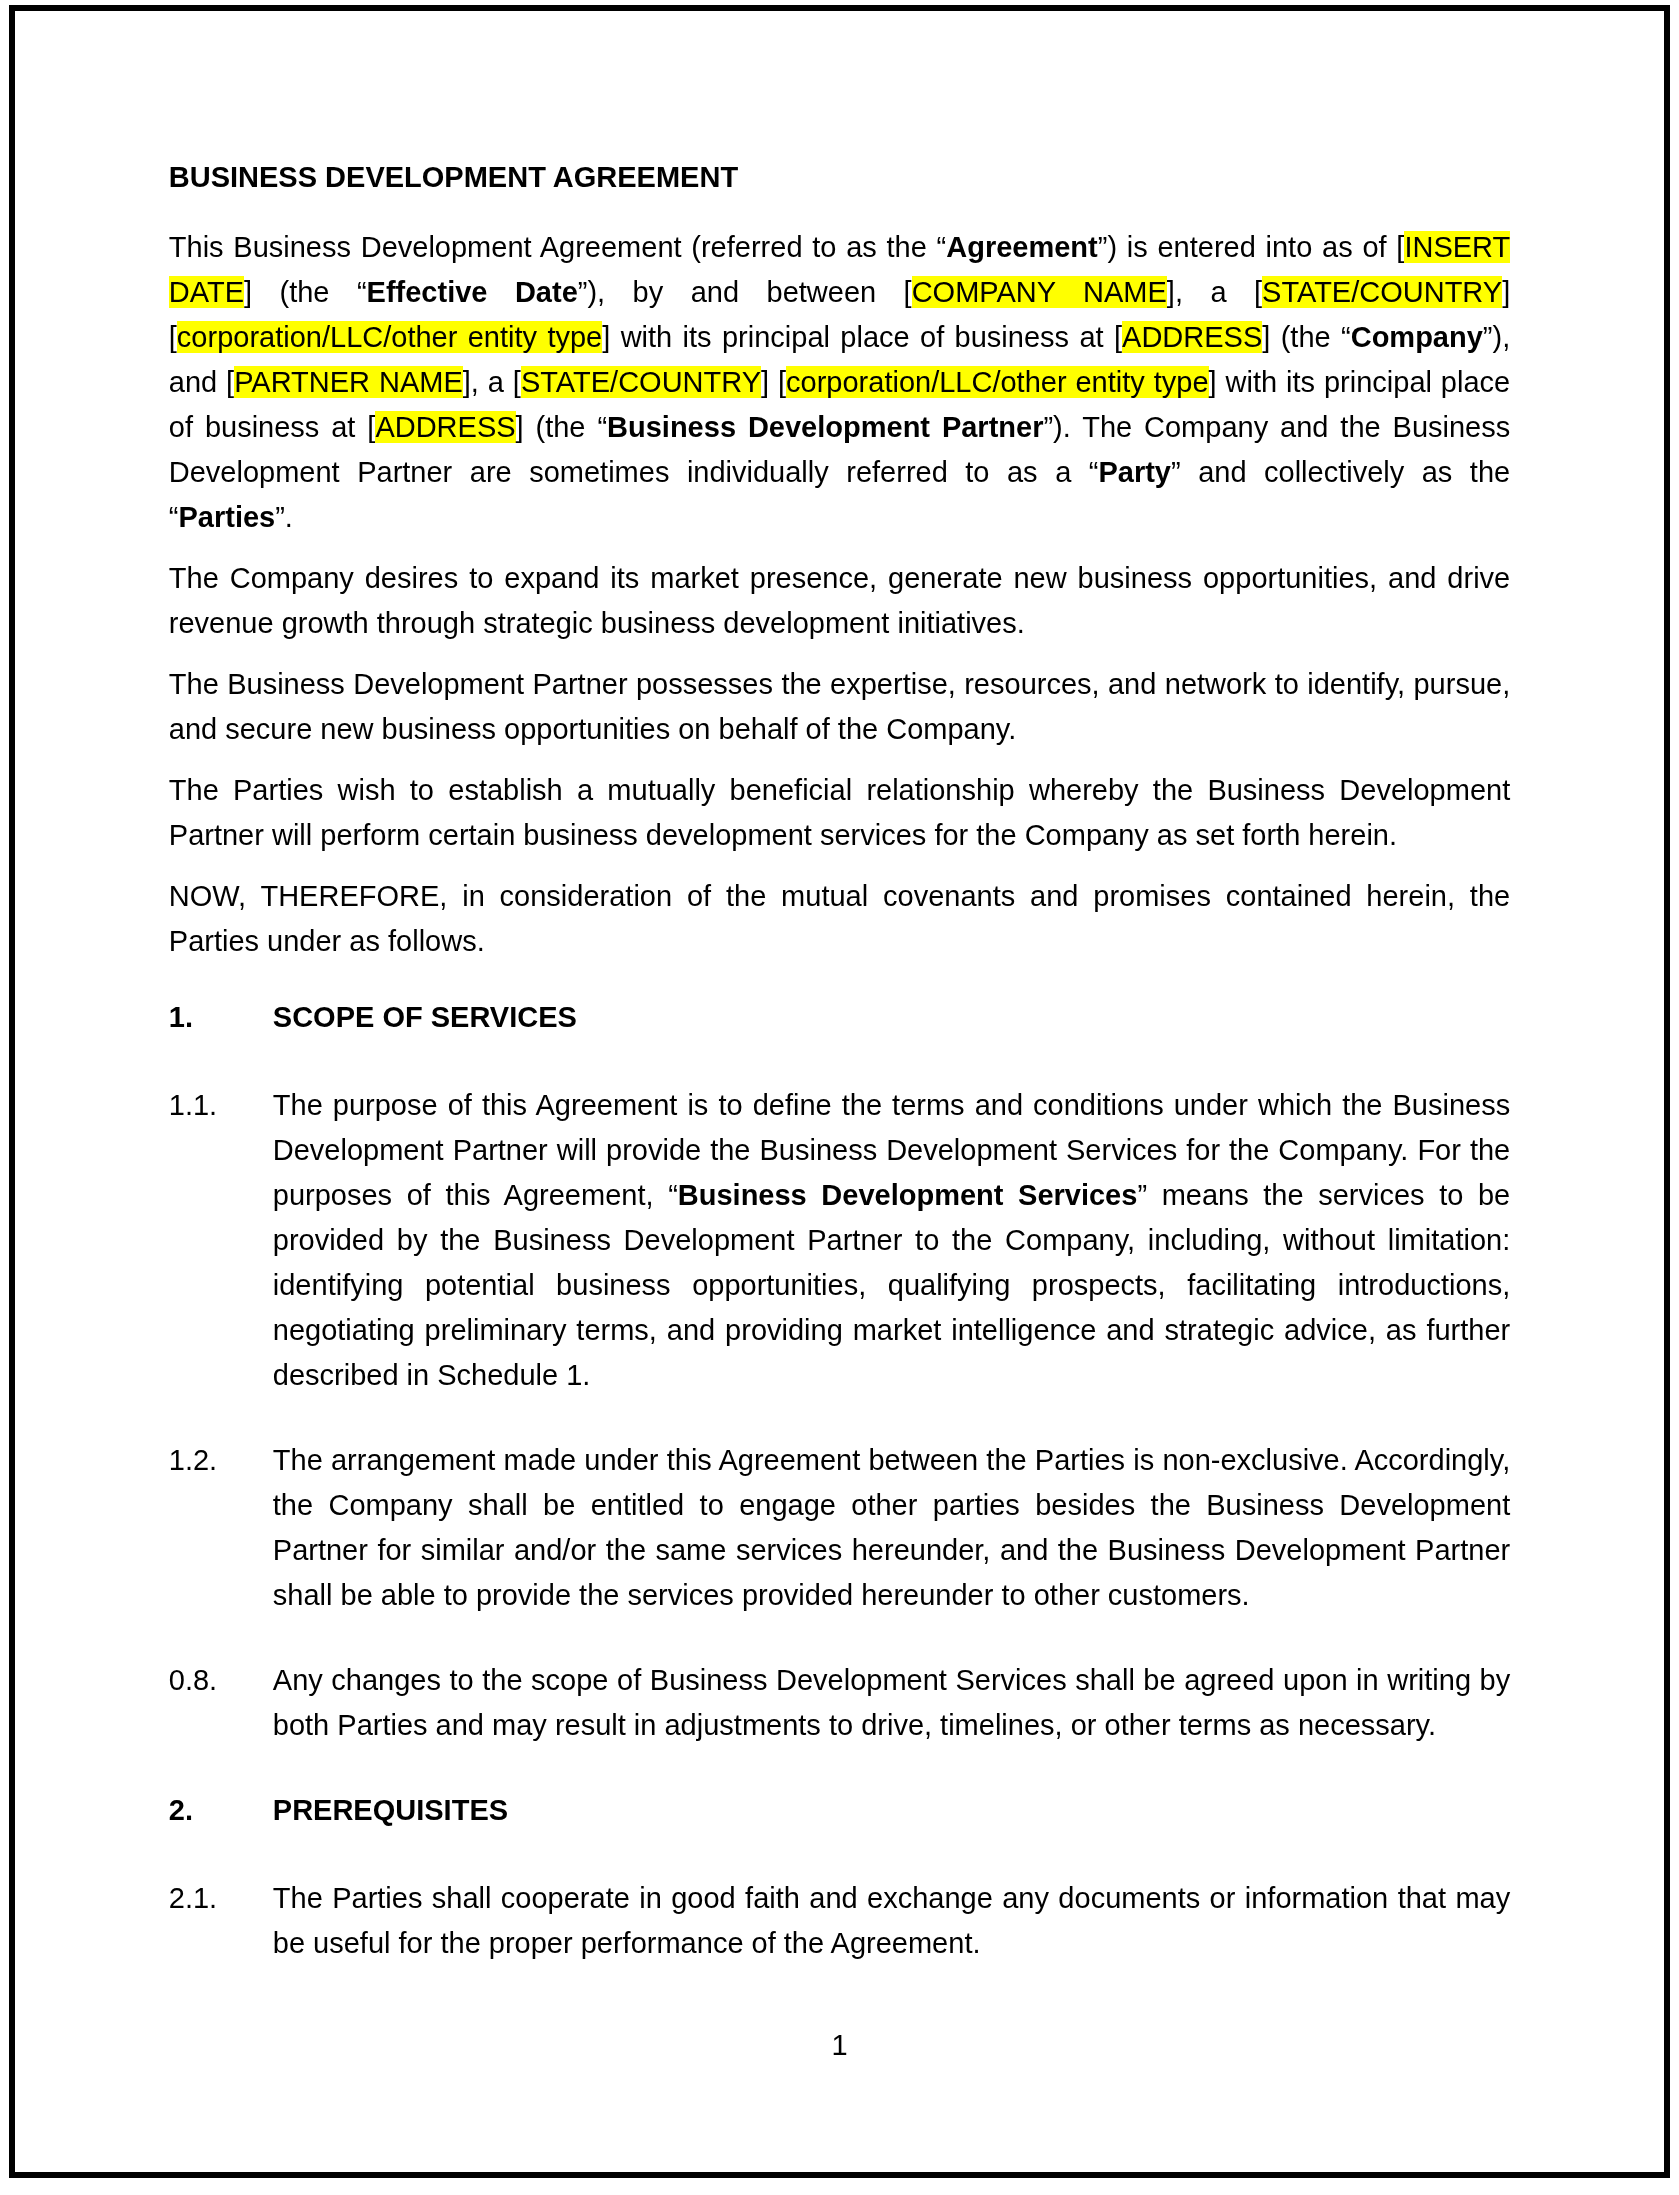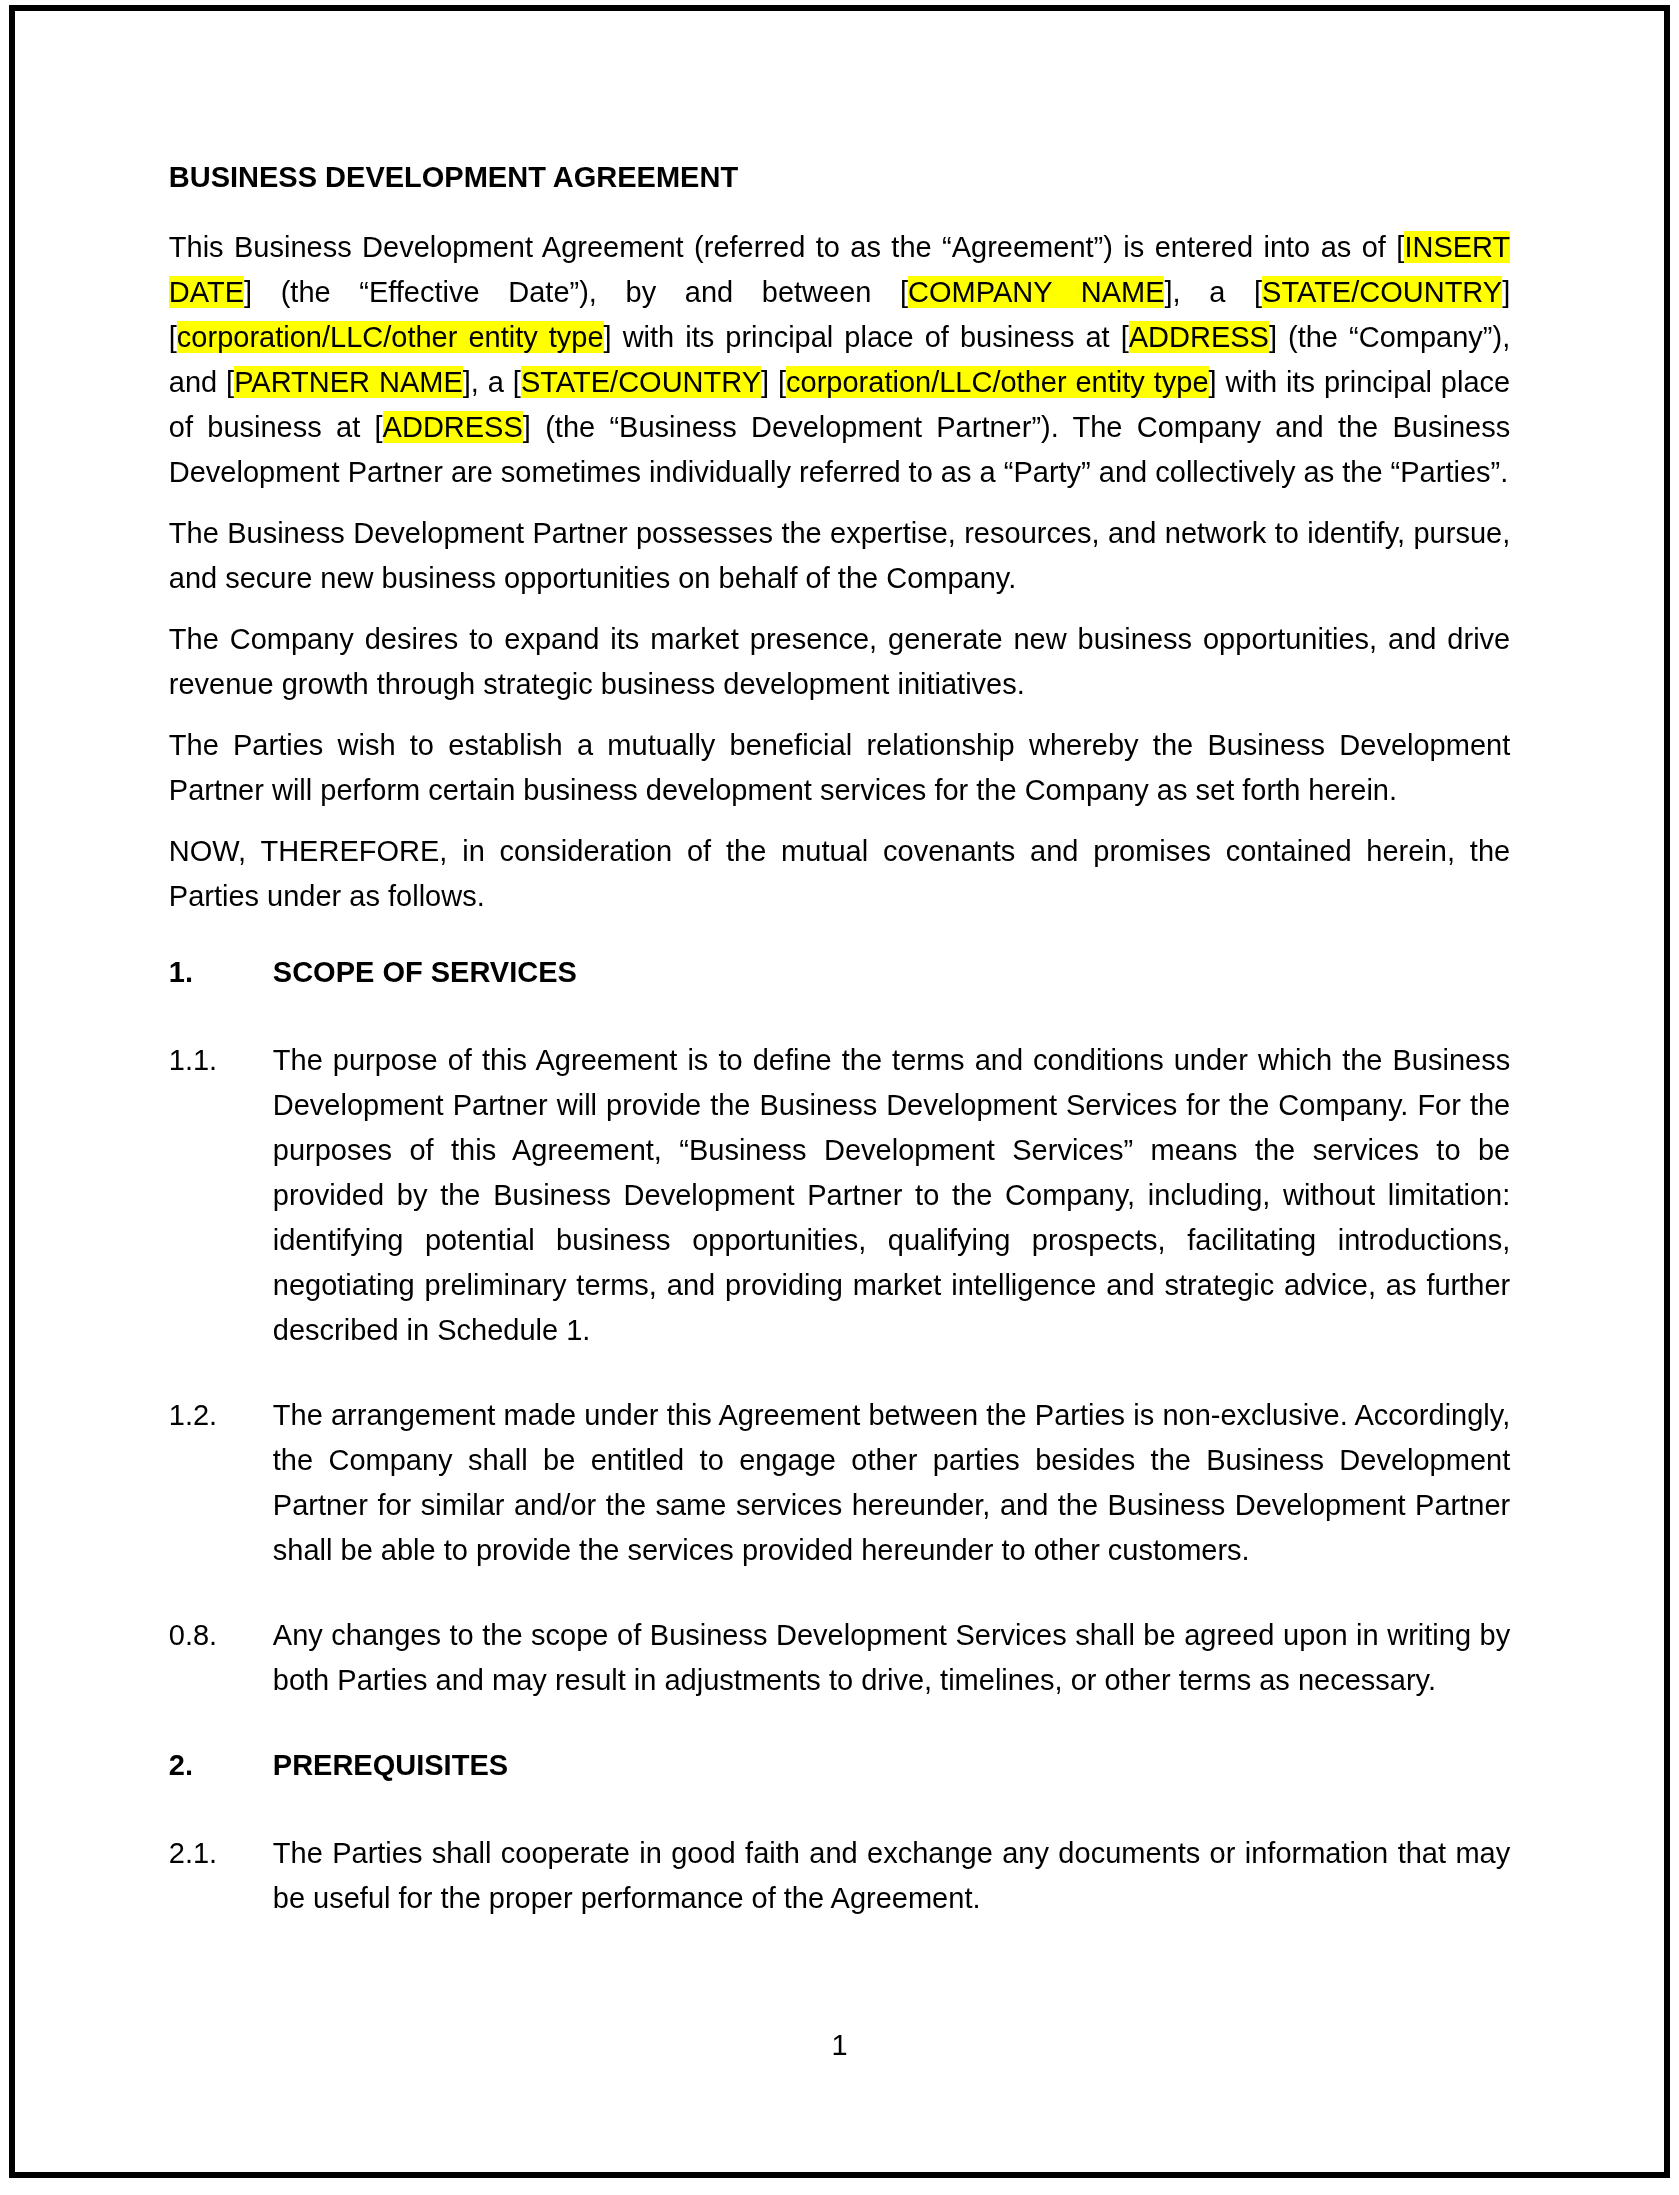--- a/index.html
+++ b/index.html
@@ -40,42 +40,42 @@
     margin-bottom: 43px;
   }
   .item {
     display: flex;
     margin-bottom: 40px;
   }
   .num-col { flex: 0 0 104px; width: 104px; }
   .head-col { flex: 1; }
   .content-col { flex: 1; text-align: justify; }
   .hl { background: #ffff00; }
-  .b { font-weight: 400; }
+  .b { font-weight: 700; }
   .footer {
     position: absolute;
     left: 0; right: 0;
     bottom: 104px;
     text-align: center;
     font-size: 29px;
     line-height: 45px;
   }
 </style>
 </head>
 <body>
 
 <div class="page">
   <div class="frame">
     <div class="content">
 
       <h1 class="title">BUSINESS DEVELOPMENT AGREEMENT</h1>
 
       <p class="para"><span>This Business Development Agreement (referred to as the “</span><span class="b">Agreement</span><span>”) is entered into as of [</span><span class="hl">INSERT DATE</span><span>] (the “</span><span class="b">Effective Date</span><span>”), by and between [</span><span class="hl">COMPANY NAME</span><span>], a [</span><span class="hl">STATE/COUNTRY</span><span>] [</span><span class="hl">corporation/LLC/other entity type</span><span>] with its principal place of business at [</span><span class="hl">ADDRESS</span><span>] (the “</span><span class="b">Company</span><span>”), and [</span><span class="hl">PARTNER NAME</span><span>], a [</span><span class="hl">STATE/COUNTRY</span><span>] [</span><span class="hl">corporation/LLC/other entity type</span><span>] with its principal place of business at [</span><span class="hl">ADDRESS</span><span>] (the “</span><span class="b">Business Development Partner</span><span>”). The Company and the Business Development Partner are sometimes individually referred to as a “</span><span class="b">Party</span><span>” and collectively as the “</span><span class="b">Parties</span><span>”.</span></p>
+      <p class="para"><span>The Company desires to expand its market presence, generate new business opportunities, and drive revenue growth through strategic business development initiatives.</span></p>
       <p class="para"><span>The Business Development Partner possesses the expertise, resources, and network to identify, pursue, and secure new business opportunities on behalf of the Company.</span></p>
-      <p class="para"><span>The Company desires to expand its market presence, generate new business opportunities, and drive revenue growth through strategic business development initiatives.</span></p>
       <p class="para"><span>The Parties wish to establish a mutually beneficial relationship whereby the Business Development Partner will perform certain business development services for the Company as set forth herein.</span></p>
       <p class="para"><span>NOW, THEREFORE, in consideration of the mutual covenants and promises contained herein, the Parties under as follows.</span></p>
 
       <div class="heading">
         <span class="num-col">1.</span>
         <span class="head-col">SCOPE OF SERVICES</span>
       </div>
 
       <div class="item">
         <span class="num-col">1.1.</span>

